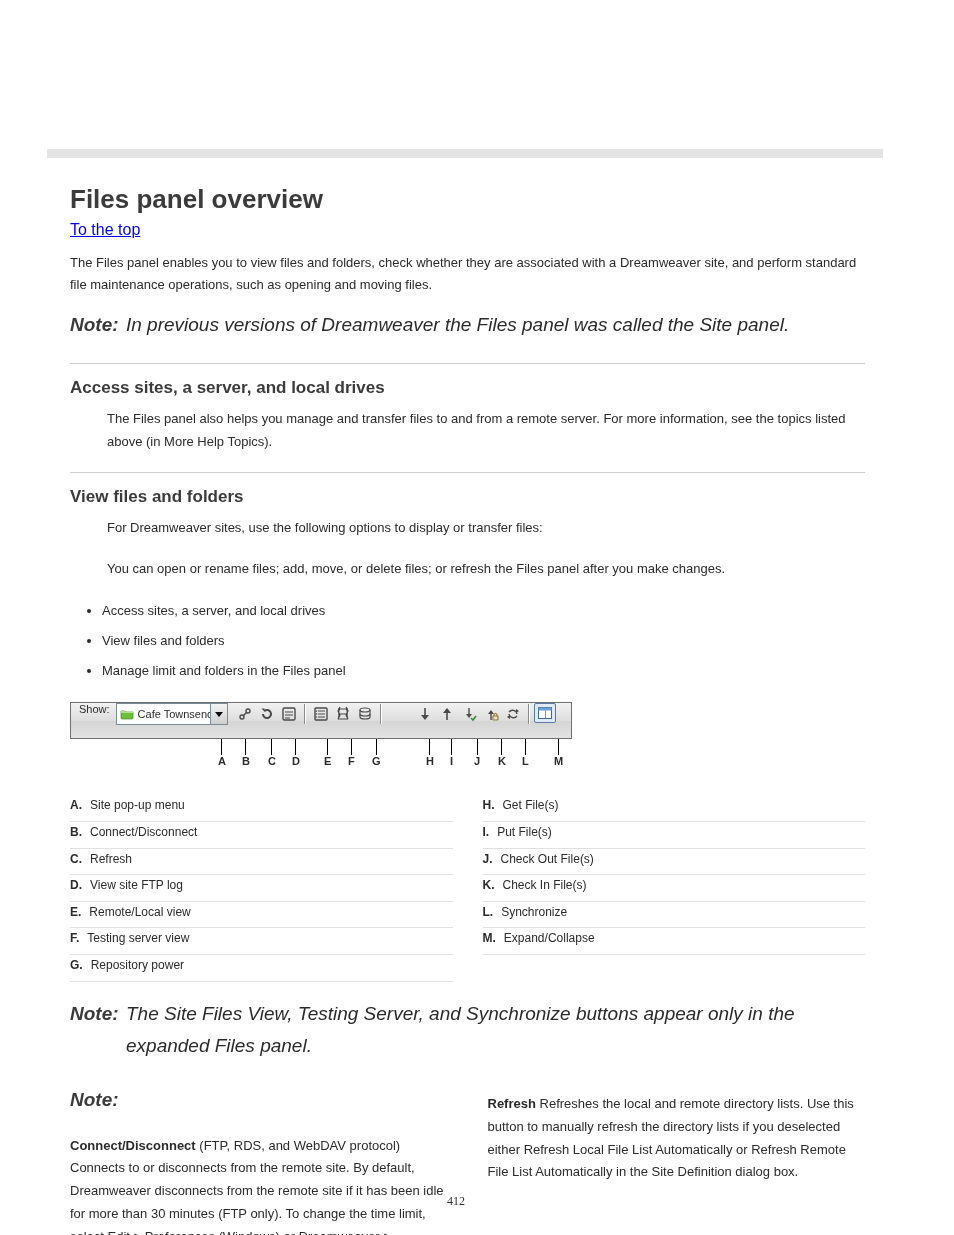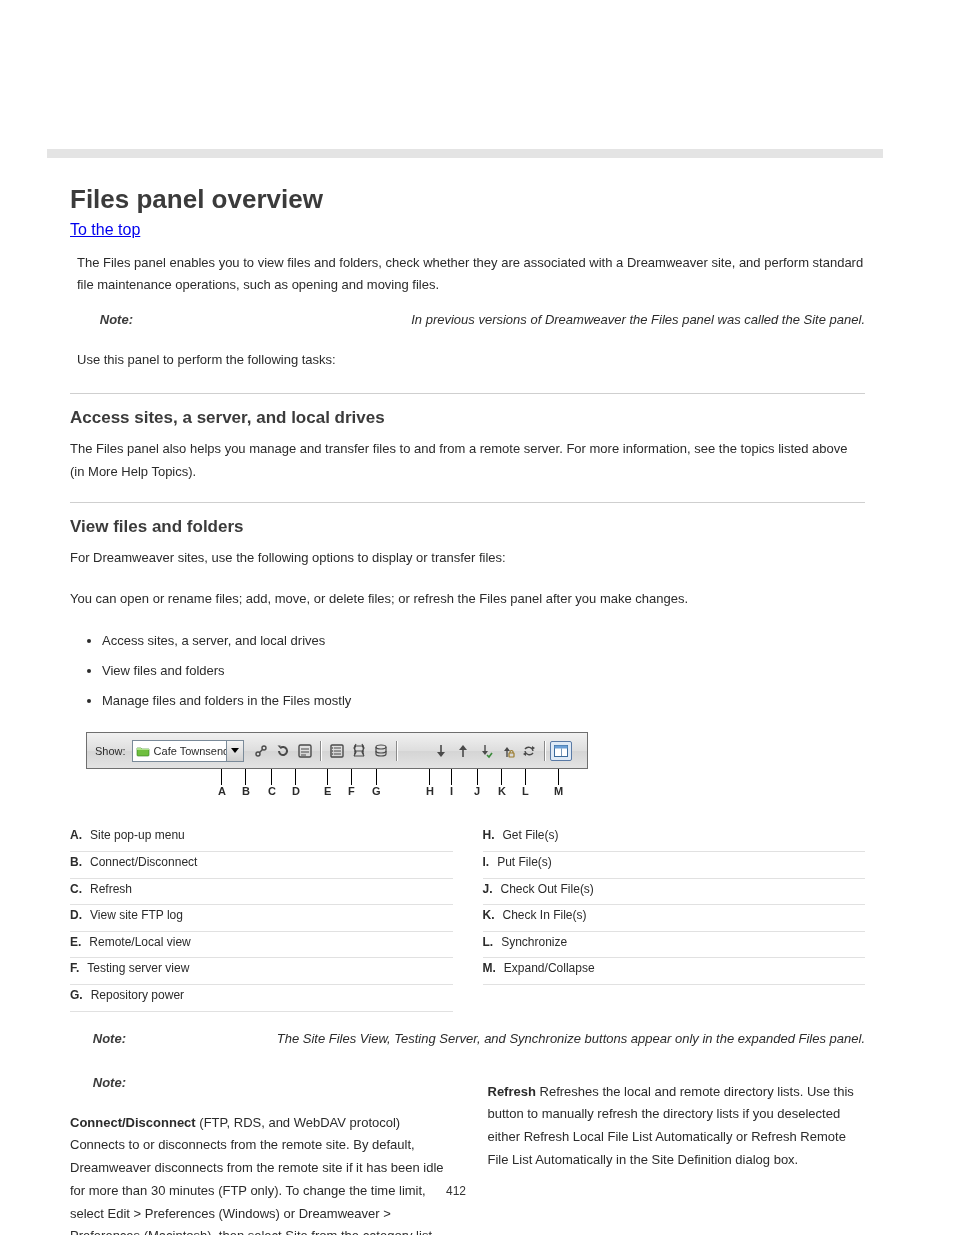--- a/index.html
+++ b/index.html
@@ -1,87 +1,86 @@
 <!DOCTYPE html>
 <html><head>
 <meta charset="utf-8">
 <style>
   html,body{margin:0;padding:0;background:#fff;font-family:"Segoe UI",Tahoma,Geneva,sans-serif;color:#2b2b2b;}
   .page{width:912px;height:1235px;position:relative;box-sizing:border-box;}
   .grey-bar{position:absolute;top:149px;left:47px;right:29px;height:9px;background:#e4e4e4;}
   .content{position:absolute;top:159px;left:70px;right:47px;}
   h1{font-size:26px;font-weight:600;margin:25px 0 6px 0;color:#3b3b3b;}
   .breadcrumb{font-size:16px;color:#0b6aa8;margin-bottom:10px;}
-  .intro{font-size:13px;line-height:1.7;margin-bottom:22px;margin-left:7px;}
-  .note{display:flex;font-size:13px;line-height:1.7;margin-bottom:18px;text-align:right;}
+  .intro{font-size:13px;line-height:1.7;margin-bottom:22px;}
+  .note{display:flex;font-size:19px;line-height:1.7;margin-bottom:18px;}
   .note-label{width:56px;font-style:italic;font-weight:bold;color:#3b3b3b;flex:none;}
   .note-body{flex:1;font-style:italic;}
   hr.sep{border:none;border-top:1px solid #cfcfcf;margin:0 0 14px 0;}
   h2{font-size:17px;font-weight:600;margin:0 0 10px 0;color:#3b3b3b;}
-  .body{font-size:13px;line-height:1.75;margin-bottom:18px;}
+  .body{font-size:13px;line-height:1.75;margin-bottom:18px;margin-left:37px;}
   ul.bul{list-style:disc;padding-left:22px;margin:18px 0 18px 10px;font-size:13px;line-height:2.0;}
   ul.bul li{margin-bottom:4px;}
   
   .toolbar-wrap{margin-top:4px;}
-  .toolbar{position:relative;width:500px;height:35px;border:1px solid #6f6f6f;background:linear-gradient(#f1f1f1,#dedede 50%,#d4d4d4 50%,#e3e3e3);display:flex;align-items:center;font-size:11px;color:#2b2b2b;margin-left:16px;}
+  .toolbar{position:relative;width:500px;height:35px;border:1px solid #6f6f6f;background:linear-gradient(#f1f1f1,#dedede 50%,#d4d4d4 50%,#e3e3e3);display:flex;font-size:11px;color:#2b2b2b;}
   .toolbar .lbl{margin:0 6px 0 8px;}
   .toolbar .dd{height:20px;width:110px;background:#fff;border:1px solid #7a8a99;display:flex;align-items:center;position:relative;}
   .toolbar .dd svg.folder{margin:0 4px 0 3px;}
   .toolbar .dd .ddlabel{font-size:11px;}
   .toolbar .dd .ddbtn{position:absolute;right:0;top:0;bottom:0;width:16px;background:linear-gradient(#f4f4f4,#cfcfcf);border-left:1px solid #7a8a99;display:flex;align-items:center;justify-content:center;}
   .toolbar .ico{width:22px;height:22px;display:flex;align-items:center;justify-content:center;color:#4a4a4a;}
   .toolbar .sepv{width:10px;height:22px;display:flex;align-items:center;justify-content:center;}
   .toolbar .sepv:before{content:"";display:block;width:1px;height:20px;background:#8a8a8a;box-shadow:1px 0 0 #fff;}
   .toolbar .expand{margin-right:4px;width:20px;height:18px;border:1px solid #5a7aa5;background:#dfeaf6;border-radius:2px;display:flex;align-items:center;justify-content:center;}
   
   .callouts{position:relative;width:500px;height:40px;}
   .call{position:absolute;top:0;display:flex;flex-direction:column;align-items:center;font-size:11px;font-weight:bold;}
   .call .stem{width:1px;height:16px;background:#000;}
   
   .legend{display:grid;grid-template-columns:1fr 1fr;column-gap:30px;font-size:12px;line-height:1.8;margin-top:16px;}
   .legend .item{display:flex;gap:8px;padding:0 0 4px 0;border-bottom:1px solid #e1e1e1;}
   .legend .lk{font-weight:bold;white-space:pre;}
   .twocol{display:grid;grid-template-columns:1fr 1fr;column-gap:40px;font-size:13px;line-height:1.75;margin-top:14px;}
-  .pagenum{position:absolute;bottom:37px;left:0;right:0;text-align:center;font-size:12px;color:#333;}
+  .pagenum{position:absolute;bottom:26px;left:0;right:0;text-align:center;font-size:12px;color:#333;font-family:Liberation Serif, serif;}
 </style>
 </head>
 <body>
 <div class="page">
 
 <div class="grey-bar"></div>
 
 <div class="content">
 
   <h1>Files panel overview</h1>
   <div class="breadcrumb">
     <a href="#">To the top</a>
   </div>
 
   <div class="intro">
     <p>The Files panel enables you to view files and folders, check whether they are associated with a Dreamweaver site, and perform standard file maintenance operations, such as opening and moving files.</p>
     <div class="note">
       <div class="note-label">Note:</div>
       <div class="note-body">In previous versions of Dreamweaver the Files panel was called the Site panel.</div>
     </div>
-    <p>Use this panel to perform the following tasks:</p>
   </div>
 
   <hr class="sep">
   <h2>Access sites, a server, and local drives</h2>
   <div class="body">The Files panel also helps you manage and transfer files to and from a remote server. For more information, see the topics listed above (in More Help Topics).</div>
 
   <hr class="sep">
   <h2>View files and folders</h2>
   <div class="body">For Dreamweaver sites, use the following options to display or transfer files:</div>
   <div class="body">You can open or rename files; add, move, or delete files; or refresh the Files panel after you make changes.</div>
 
   <ul class="bul">
     <li>Access sites, a server, and local drives</li>
     <li>View files and folders</li>
-    <li>Manage files and folders in the Files mostly</li>
+    <li>Manage limit and folders in the Files panel</li>
   </ul>
 
   <div class="toolbar-wrap">
     <div class="toolbar">
       <span class="lbl">Show:</span>
       <div class="dd" style="margin-right:6px;">
         <svg class="folder" width="14" height="12" viewBox="0 0 14 12">
               <path fill="#6fbf3f" stroke="#2e7d1a" stroke-width="0.6" d="M1 3h4l1 1h7v6a1 1 0 0 1-1 1H2a1 1 0 0 1-1-1V3z"></path>
               <path fill="#afe28a" d="M1 3h4l1 1h7v1H1z"></path>
             </svg>

